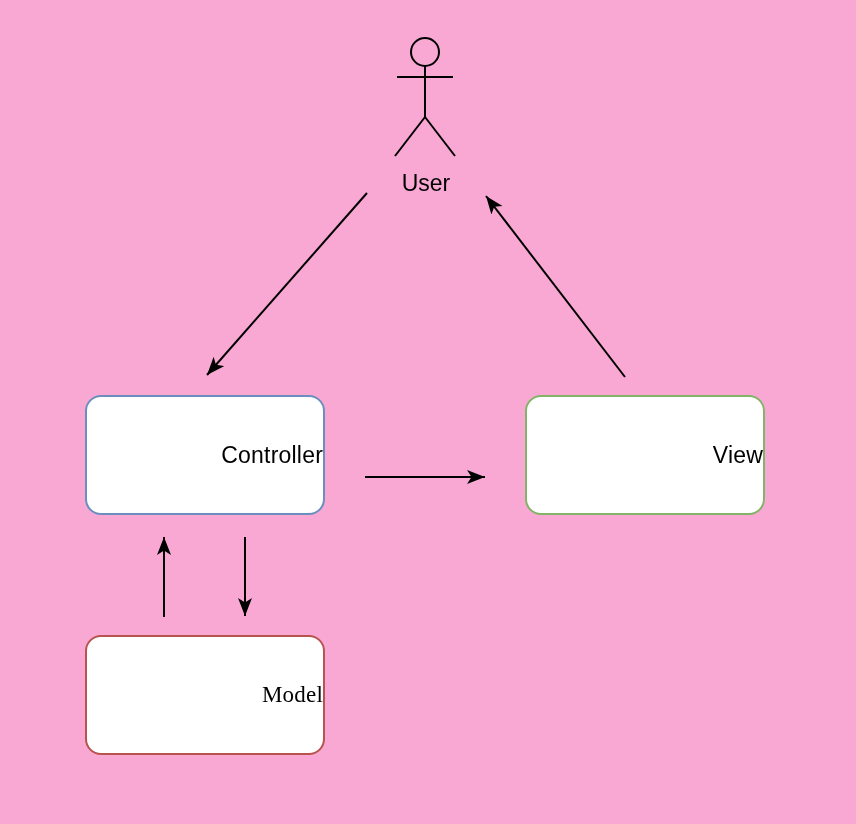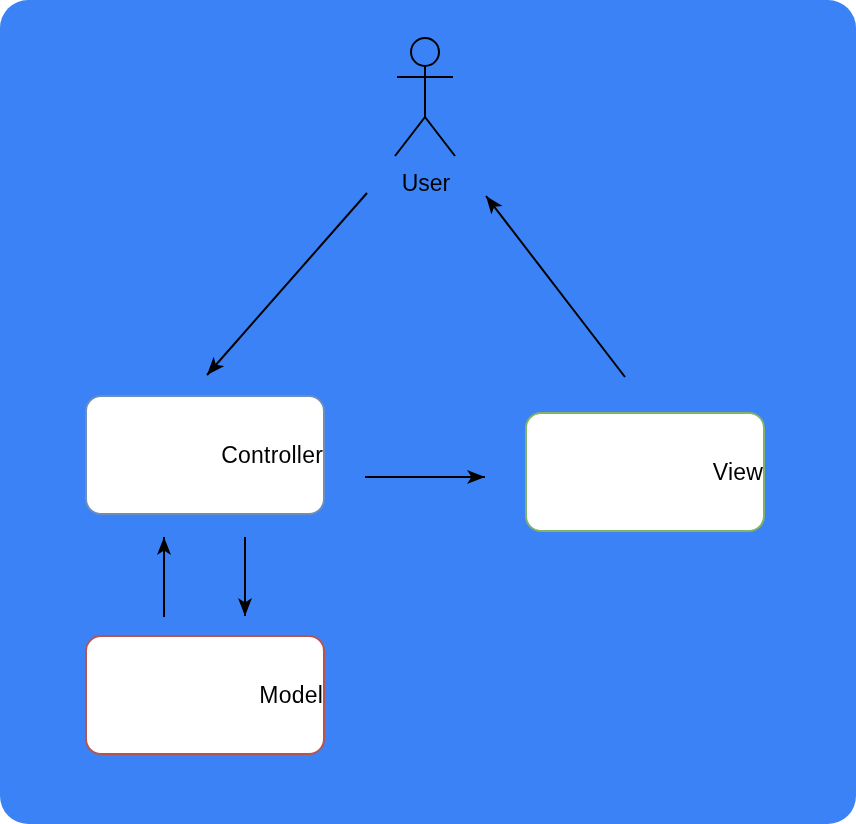--- a/index.html
+++ b/index.html
@@ -5,23 +5,22 @@
   html, body {
     margin: 0;
     padding: 0;
     background: #ffffff;
     font-family: "Liberation Sans", sans-serif;
   }
   .canvas {
     position: relative;
     width: 856px;
     height: 824px;
-    background: #3b82f6;
+    background: #f9a8d4;
     overflow: hidden;
-    border-radius: 28px;
   }
   .edges-layer {
     position: absolute;
     left: 0;
     top: 0;
     width: 856px;
     height: 824px;
   }
   .node {
     position: absolute;
@@ -34,21 +33,21 @@
     display: flex;
     align-items: center;
     justify-content: flex-end;
   }
   .node-label {
     font-size: 23px;
     color: #000000;
     letter-spacing: 0.2px;
   }
   #node-controller { left: 85px;  top: 395px; }
-  #node-view       { left: 525px; top: 395px; margin-top: 17px; }
+  #node-view       { left: 525px; top: 395px; }
   #node-model      { left: 85px;  top: 635px; }
   .actor-label {
     position: absolute;
     left: 346px;
     top: 170px;
     width: 160px;
     height: 26px;
     display: flex;
     align-items: center;
     justify-content: center;
@@ -86,17 +85,17 @@
   <div class="actor-label">User</div>
 
   <div class="node" id="node-controller" style="border-color: rgb(108, 142, 191);">
     <span class="node-label">Controller</span>
   </div>
 
   <div class="node" id="node-view" style="border-color: rgb(130, 179, 102);">
     <span class="node-label">View</span>
   </div>
 
-  <div class="node" id="node-model" style="border-color: rgb(184, 84, 80);">
+  <div class="node" id="node-model" style="border-color: rgb(184, 84, 80); font-family: Liberation Serif, serif;">
     <span class="node-label">Model</span>
   </div>
 
 </div>
 
 </body></html>

